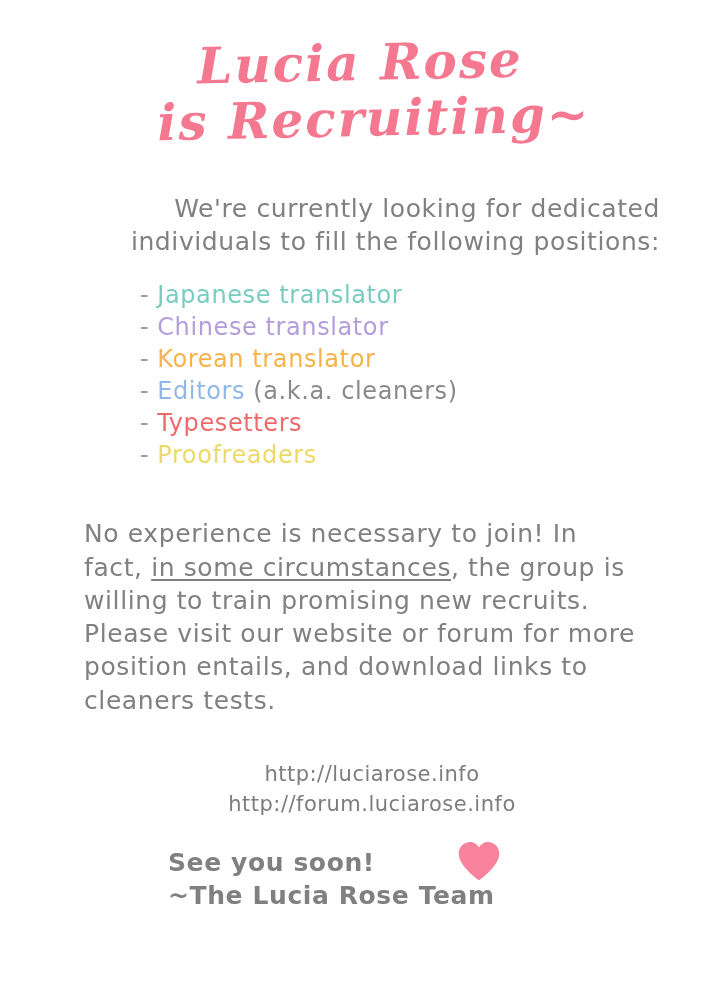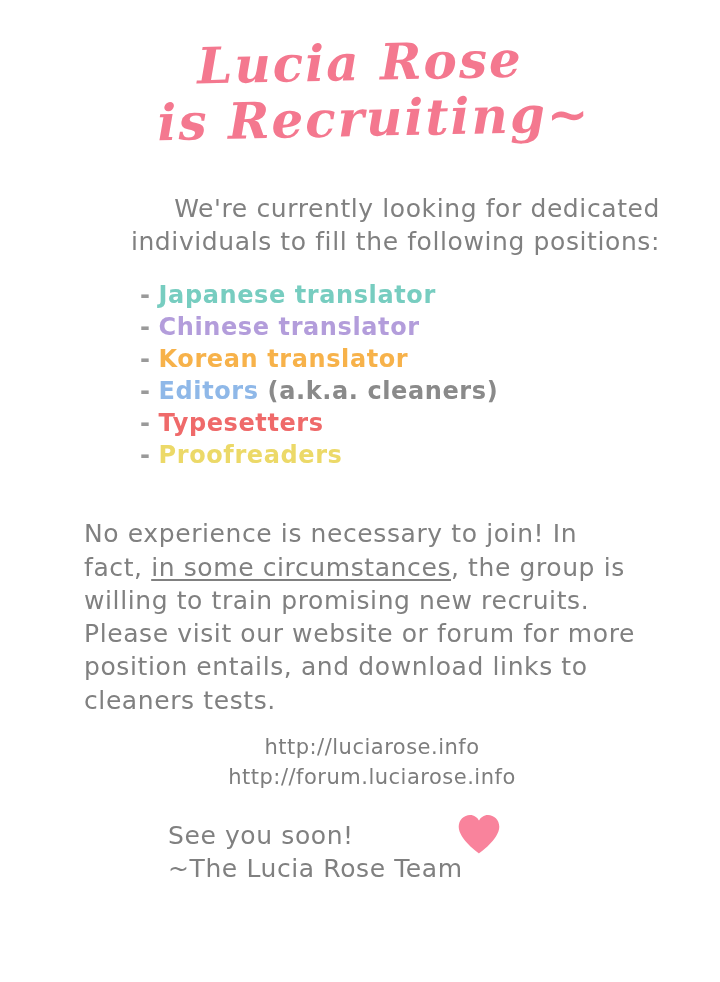--- a/index.html
+++ b/index.html
@@ -63,21 +63,20 @@
   }
 
   
   .positions {
     list-style: none;
     margin: 22px 0 0 0;
     padding: 0 0 0 56px;
     font-size: 24px;
     line-height: 1.33;
     letter-spacing: 0.6px;
-    font-weight: bold;
   }
   .positions li {
     margin: 0;
     white-space: nowrap;
   }
   .dash {
     color: #9a9a9a;
     margin-right: 8px;
   }
   .suffix {
@@ -94,39 +93,39 @@
     margin: 0;
   }
   .underline {
     text-decoration: underline;
     text-underline-offset: 3px;
     text-align: right;
   }
 
   
   .links {
-    margin-top: 16px;
+    margin-top: 43px;
     text-align: center;
     font-size: 21px;
     line-height: 1.42;
     letter-spacing: 0.5px;
     color: #7d7d7d;
   }
   .links div { white-space: nowrap; }
 
   
   .signoff {
     position: relative;
     margin-top: 26px;
     padding-left: 84px;
     font-size: 25px;
     line-height: 1.32;
     letter-spacing: 0.6px;
   }
-  .signoff div { margin: 0; }
+  .signoff div { margin: 0; font-weight: bold; }
 
   .heart {
     position: absolute;
     left: 372px;
     top: -6px;
     width: 46px;
     height: 42px;
     color: #f9839c;
     line-height: 1;
   }

